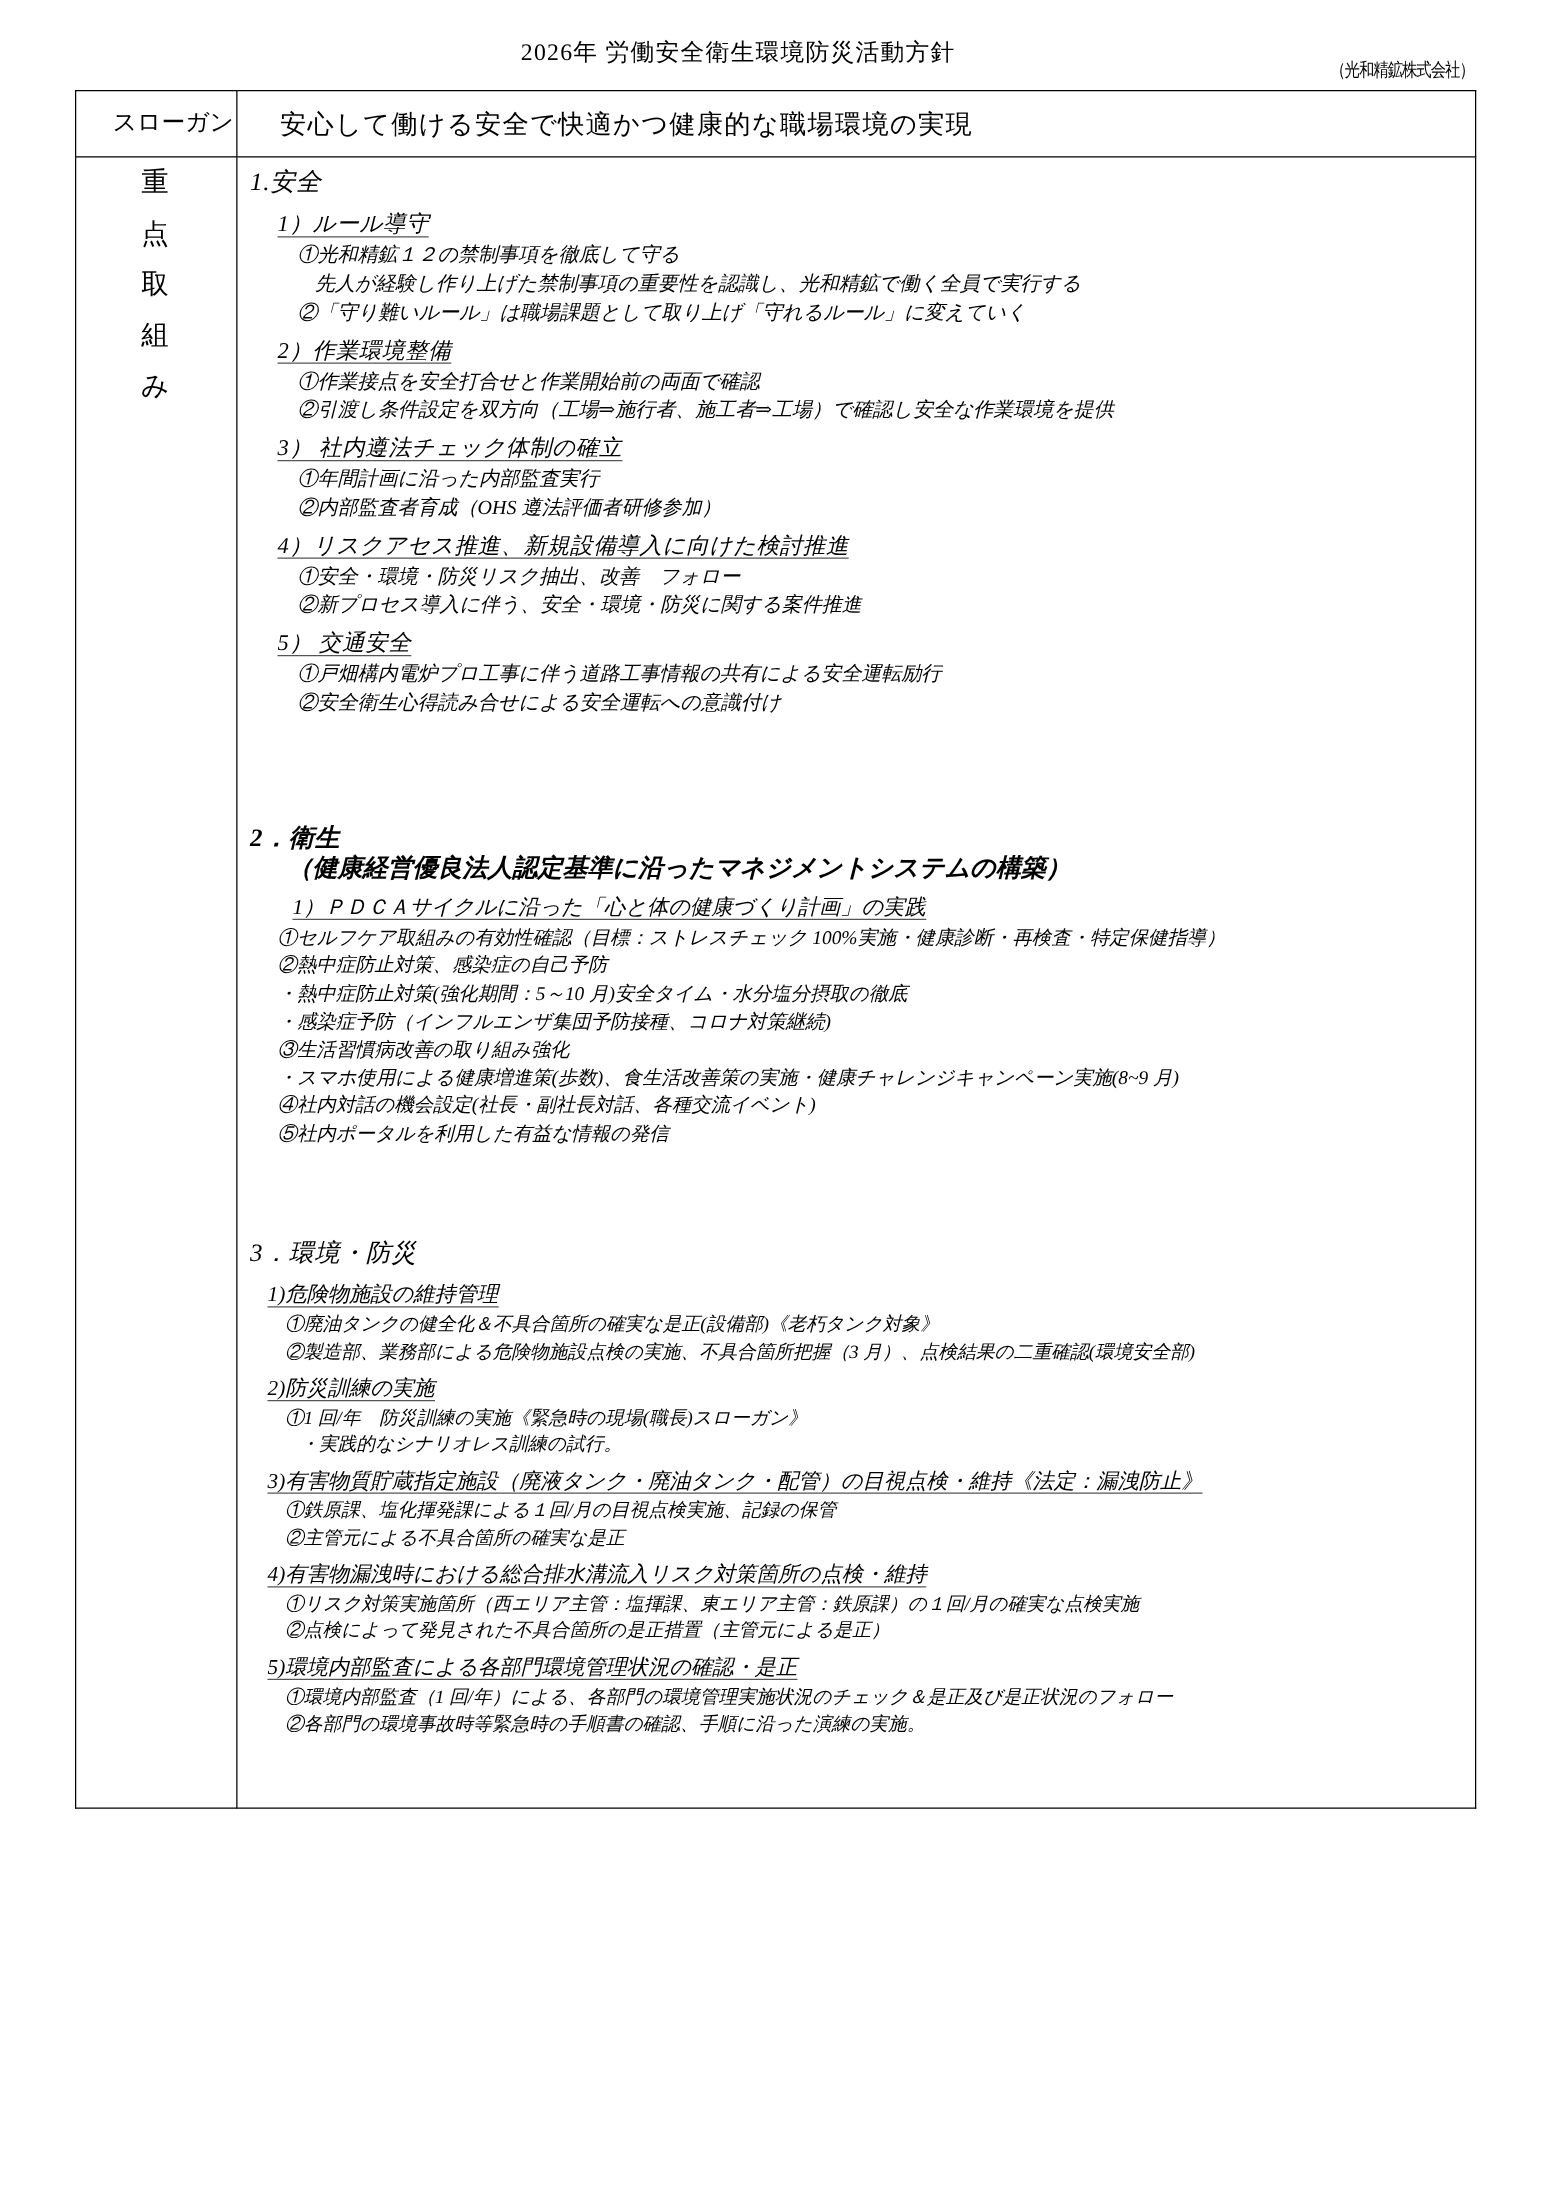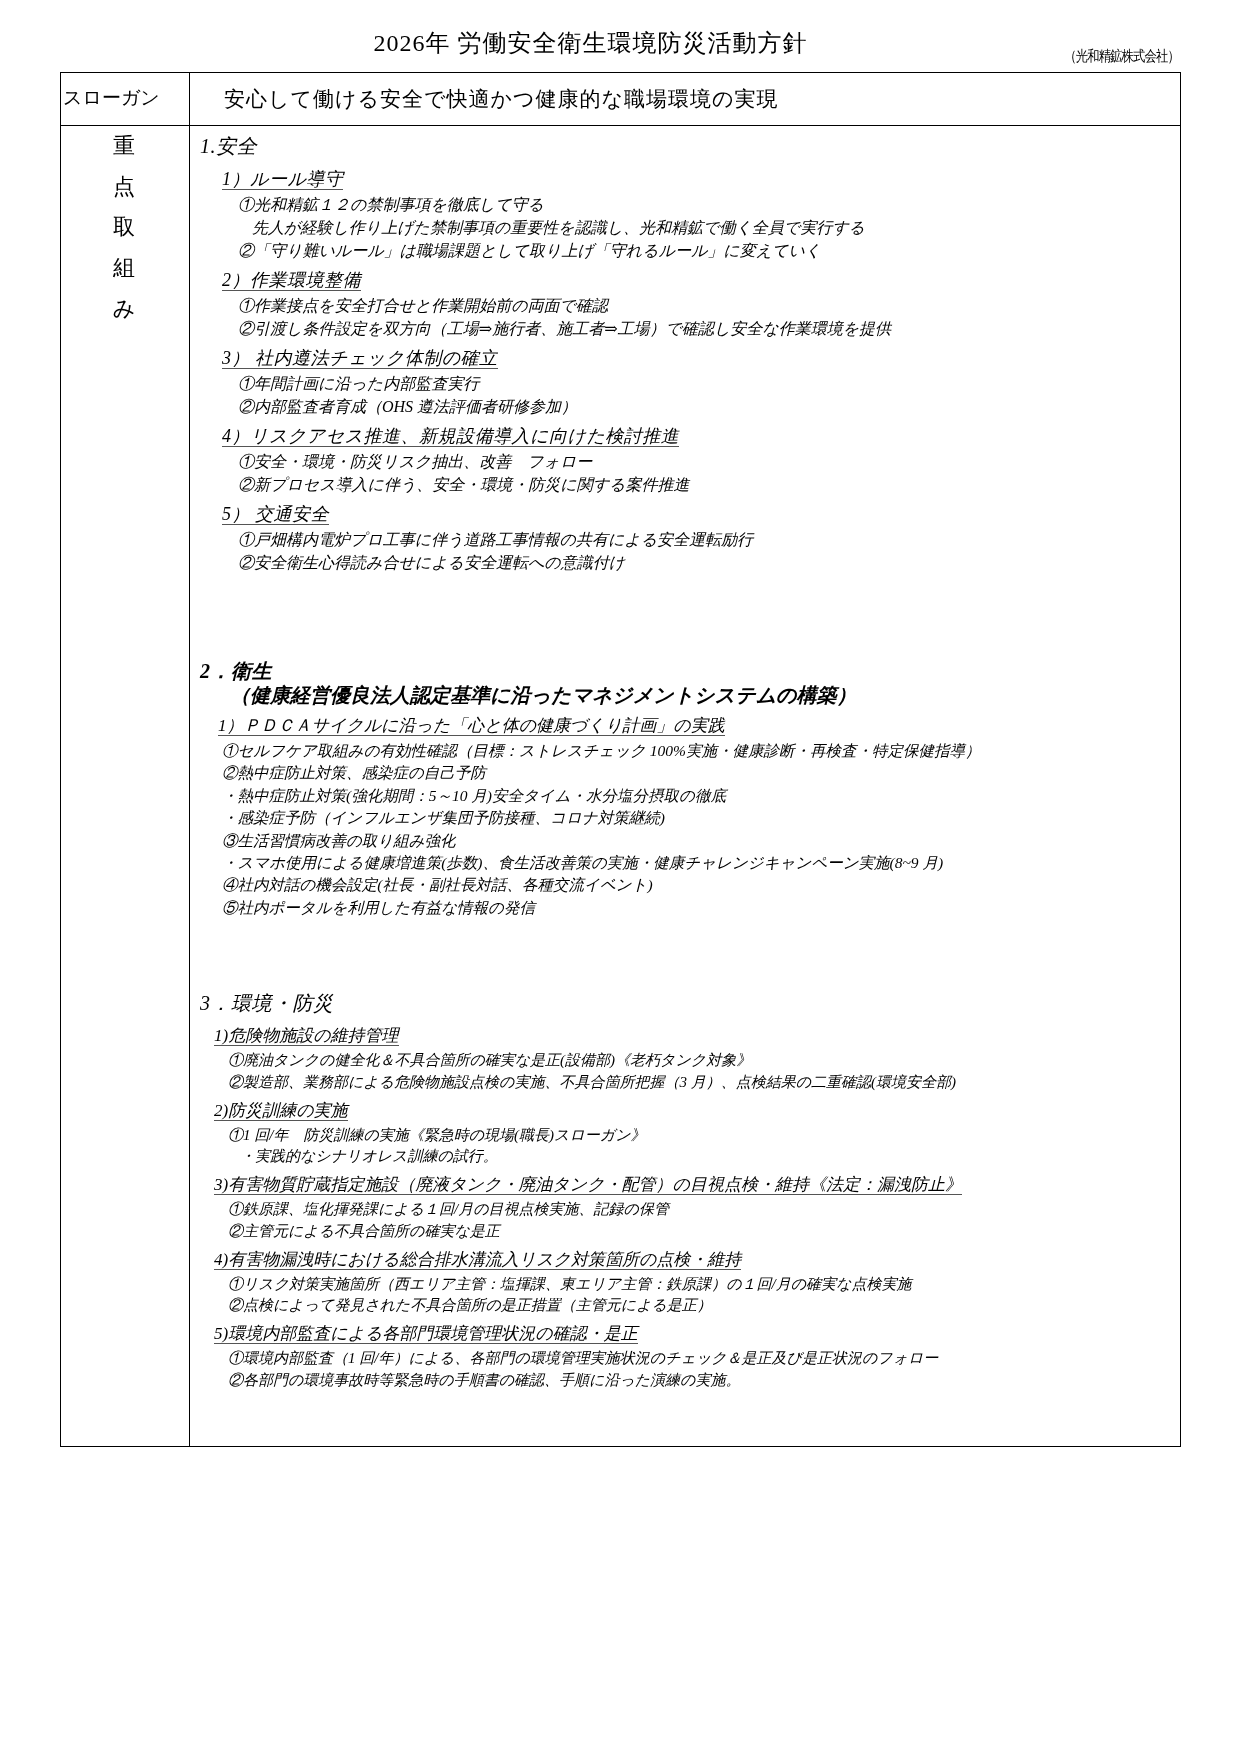--- a/index.html
+++ b/index.html
@@ -17,21 +17,21 @@
     position:relative;
   }
   
   .title-row{
     position:relative;
     height:46px;
     margin-bottom:4px;
   }
   .doc-title{
     text-align:center;
-    font-size:24px;
+    font-size:19px;
     letter-spacing:1px;
     line-height:42px;
     font-weight:400;
     padding-right:60px;
   }
   .company{
     position:absolute;
     right:2px;
     bottom:2px;
     font-size:15px;
@@ -45,21 +45,21 @@
     border-collapse:collapse;
     width:100%;
     table-layout:fixed;
   }
   table.policy td{
     border:1px solid #000000;
     vertical-align:top;
   }
   td.lbl{
     width:124px;
-    text-align:left;
+    text-align:right;
     vertical-align:middle;
     font-size:19px;
     letter-spacing:0px;
     padding:12px 2px;
     white-space:nowrap;
   }
   td.lbl.tight{letter-spacing:-1px;}
   td.val{
     font-size:21px;
     padding:12px 10px 12px 34px;
@@ -101,21 +101,21 @@
   }
   .sub-h{
     display:inline-block;
     border-bottom:1.5px solid #555;
     font-size:18px;
     margin:10px 0 2px 22px;
     letter-spacing:0.5px;
     padding-bottom:1px;
   }
   .sub-h.s3{font-size:17px;margin-left:14px;letter-spacing:0px;}
-  .sub-h.s2{font-size:17px;margin-left:18px;letter-spacing:0px;}
+  .sub-h.s2{font-size:17px;margin-left:34px;letter-spacing:0px;}
   .it{
     font-size:16px;
     margin:3px 0 0 38px;
     letter-spacing:0px;
     line-height:1.25;
   }
   .it.i2{margin-left:52px;}
   .it.h2{margin-left:22px;font-size:15.5px;}
   .it.e3{margin-left:28px;font-size:15px;}
   .it.e3b{margin-left:40px;font-size:15px;}

